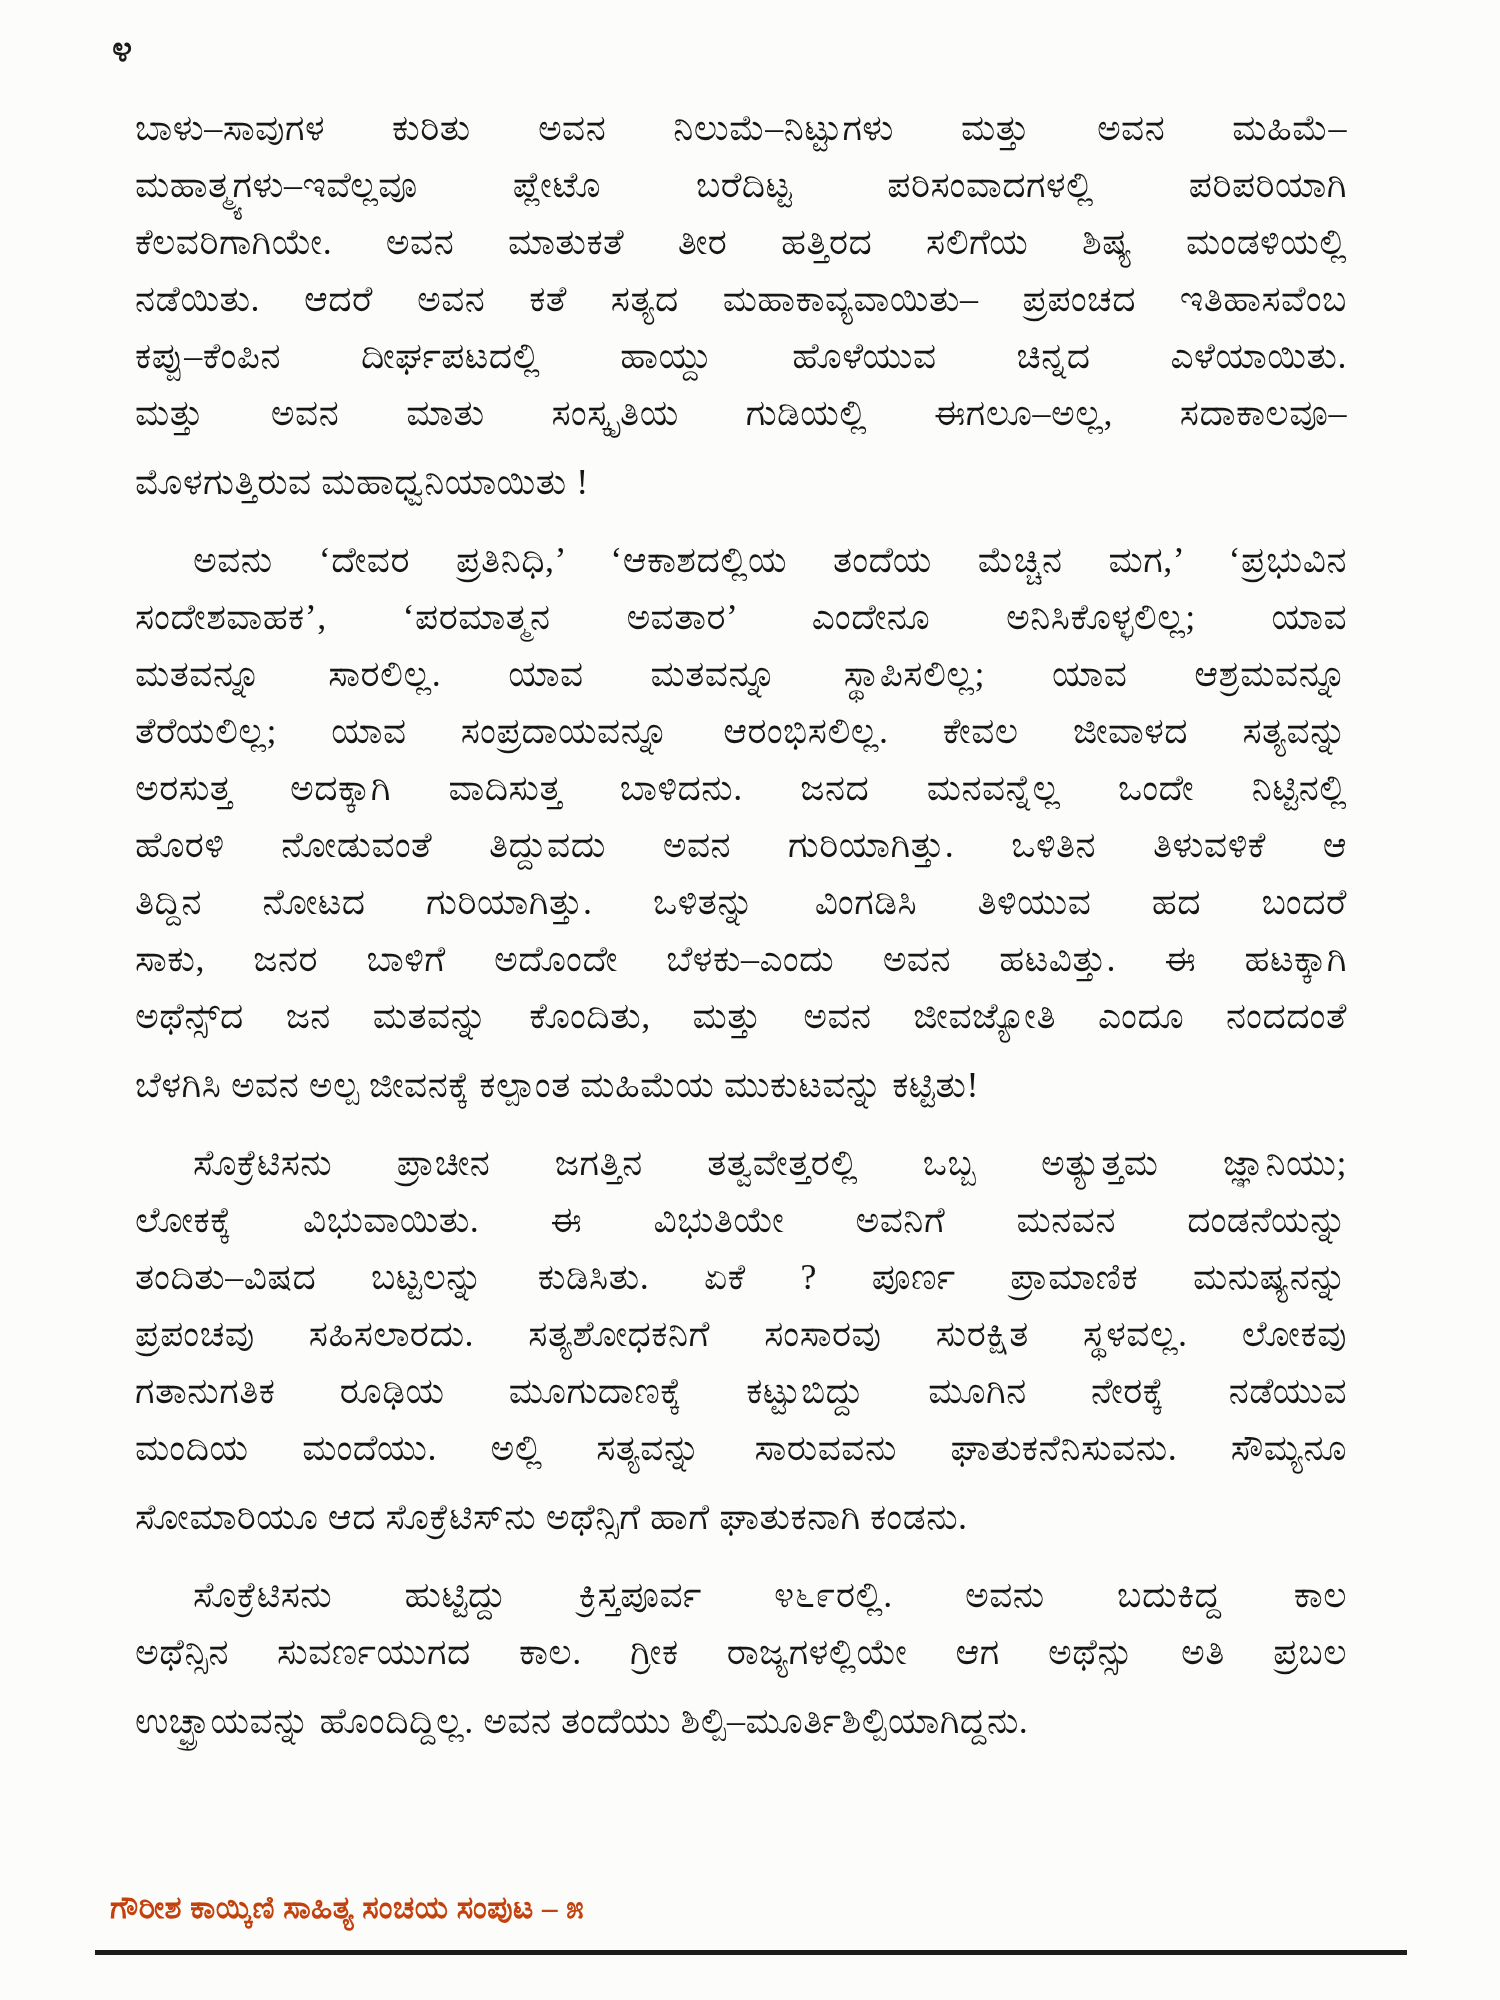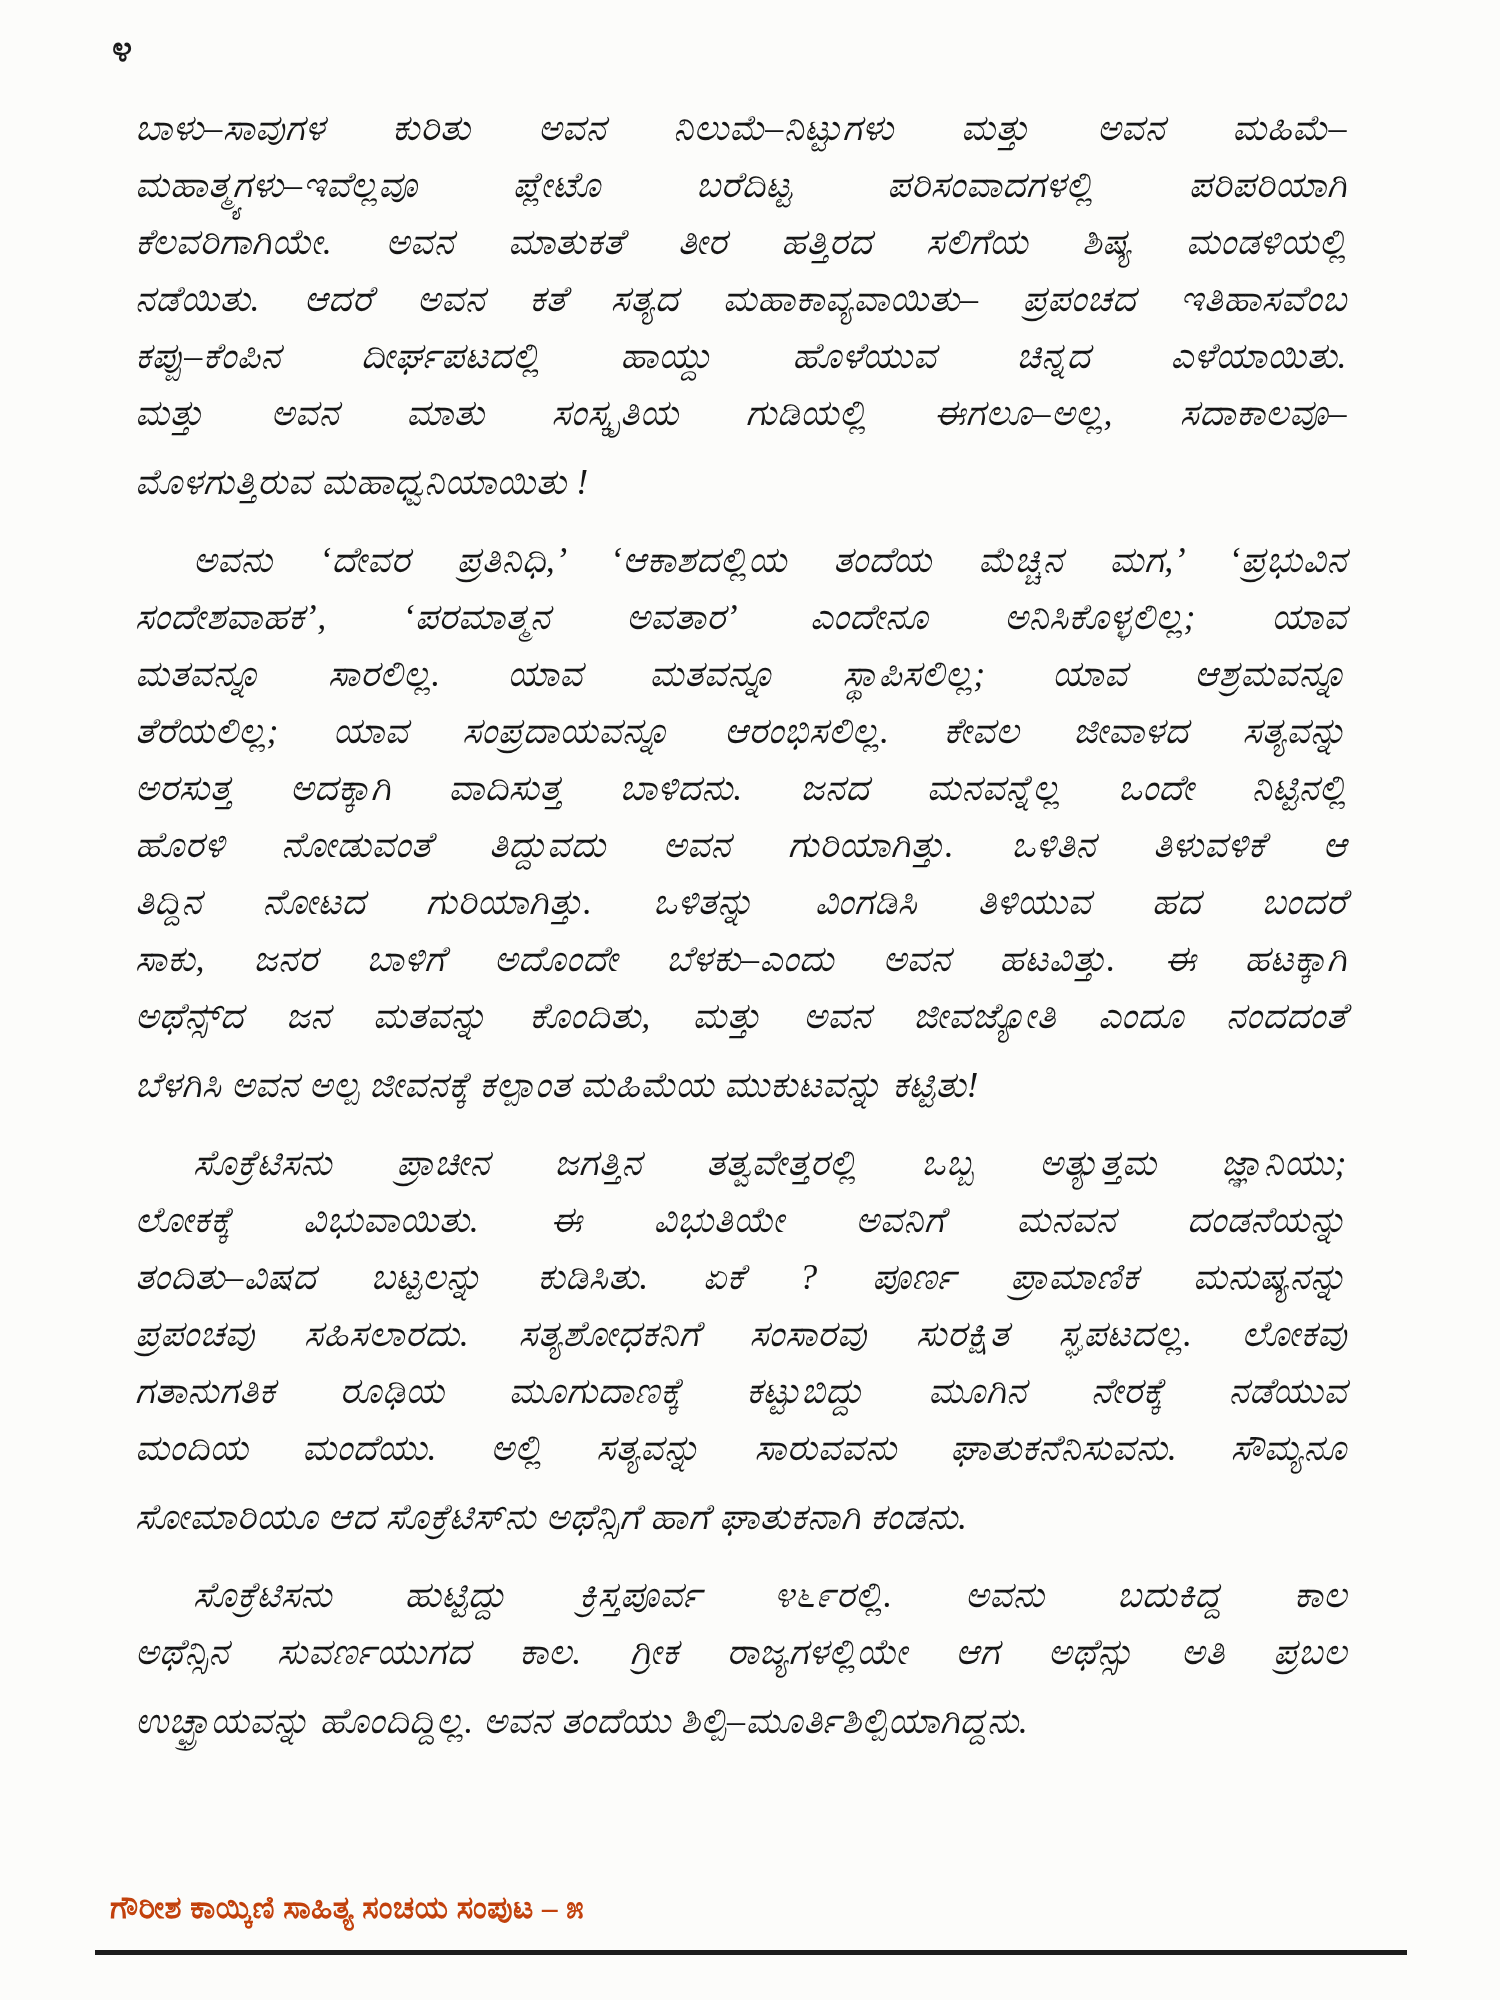--- a/index.html
+++ b/index.html
@@ -20,21 +20,21 @@
     left: 112px; top: 28px;
     font-size: 36px;
     font-weight: bold;
     color: #1a1a1a;
   }
   .content {
     position: absolute;
     left: 135px; top: 100px;
     width: 1212px;
   }
-  .para { margin: 0 0 21px 0; font-style: italic; }
+  .para { margin: 0 0 21px 0; }
   .line {
     font-size: 36px;
     line-height: 57px;
     letter-spacing: 0.5px;
     text-align: justify;
     text-align-last: justify;
     white-space: normal;
     color: #161616;
   }
   .line.indent { text-indent: 58px; }
@@ -84,21 +84,21 @@
       <div class="line">ತಿದ್ದಿನ ನೋಟದ ಗುರಿಯಾಗಿತ್ತು. ಒಳಿತನ್ನು ವಿಂಗಡಿಸಿ ತಿಳಿಯುವ ಹದ ಬಂದರೆ</div>
       <div class="line">ಸಾಕು, ಜನರ ಬಾಳಿಗೆ ಅದೊಂದೇ ಬೆಳಕು–ಎಂದು ಅವನ ಹಟವಿತ್ತು. ಈ ಹಟಕ್ಕಾಗಿ</div>
       <div class="line">ಅಥೆನ್ಸ್‌ದ ಜನ ಮತವನ್ನು ಕೊಂದಿತು, ಮತ್ತು ಅವನ ಜೀವಜ್ಯೋತಿ ಎಂದೂ ನಂದದಂತೆ</div>
       <div class="line last">ಬೆಳಗಿಸಿ ಅವನ ಅಲ್ಪ ಜೀವನಕ್ಕೆ ಕಲ್ಪಾಂತ ಮಹಿಮೆಯ ಮುಕುಟವನ್ನು ಕಟ್ಟಿತು!</div>
     </div>
 
     <div class="para">
       <div class="line indent">ಸೊಕ್ರೆಟಿಸನು ಪ್ರಾಚೀನ ಜಗತ್ತಿನ ತತ್ವವೇತ್ತರಲ್ಲಿ ಒಬ್ಬ ಅತ್ಯುತ್ತಮ ಜ್ಞಾನಿಯು;</div>
       <div class="line">ಲೋಕಕ್ಕೆ ವಿಭುವಾಯಿತು. ಈ ವಿಭುತಿಯೇ ಅವನಿಗೆ ಮನವನ ದಂಡನೆಯನ್ನು</div>
       <div class="line">ತಂದಿತು–ವಿಷದ ಬಟ್ಟಲನ್ನು ಕುಡಿಸಿತು. ಏಕೆ ? ಪೂರ್ಣ ಪ್ರಾಮಾಣಿಕ ಮನುಷ್ಯನನ್ನು</div>
-      <div class="line">ಪ್ರಪಂಚವು ಸಹಿಸಲಾರದು. ಸತ್ಯಶೋಧಕನಿಗೆ ಸಂಸಾರವು ಸುರಕ್ಷಿತ ಸ್ಘಪಟದಲ್ಲ. ಲೋಕವು</div>
+      <div class="line">ಪ್ರಪಂಚವು ಸಹಿಸಲಾರದು. ಸತ್ಯಶೋಧಕನಿಗೆ ಸಂಸಾರವು ಸುರಕ್ಷಿತ ಸ್ಥಳವಲ್ಲ. ಲೋಕವು</div>
       <div class="line">ಗತಾನುಗತಿಕ ರೂಢಿಯ ಮೂಗುದಾಣಕ್ಕೆ ಕಟ್ಟುಬಿದ್ದು ಮೂಗಿನ ನೇರಕ್ಕೆ ನಡೆಯುವ</div>
       <div class="line">ಮಂದಿಯ ಮಂದೆಯು. ಅಲ್ಲಿ ಸತ್ಯವನ್ನು ಸಾರುವವನು ಘಾತುಕನೆನಿಸುವನು. ಸೌಮ್ಯನೂ</div>
       <div class="line last">ಸೋಮಾರಿಯೂ ಆದ ಸೊಕ್ರೆಟಿಸ್‌ನು ಅಥೆನ್ಸಿಗೆ ಹಾಗೆ ಘಾತುಕನಾಗಿ ಕಂಡನು.</div>
     </div>
 
     <div class="para">
       <div class="line indent">ಸೊಕ್ರೆಟಿಸನು ಹುಟ್ಟಿದ್ದು ಕ್ರಿಸ್ತಪೂರ್ವ ೪೬೯ರಲ್ಲಿ. ಅವನು ಬದುಕಿದ್ದ ಕಾಲ</div>
       <div class="line">ಅಥೆನ್ಸಿನ ಸುವರ್ಣಯುಗದ ಕಾಲ. ಗ್ರೀಕ ರಾಜ್ಯಗಳಲ್ಲಿಯೇ ಆಗ ಅಥೆನ್ಸು ಅತಿ ಪ್ರಬಲ</div>
       <div class="line last">ಉಚ್ಛ್ರಾಯವನ್ನು ಹೊಂದಿದ್ದಿಲ್ಲ. ಅವನ ತಂದೆಯು ಶಿಲ್ಪಿ–ಮೂರ್ತಿಶಿಲ್ಪಿಯಾಗಿದ್ದನು.</div>
     </div>

